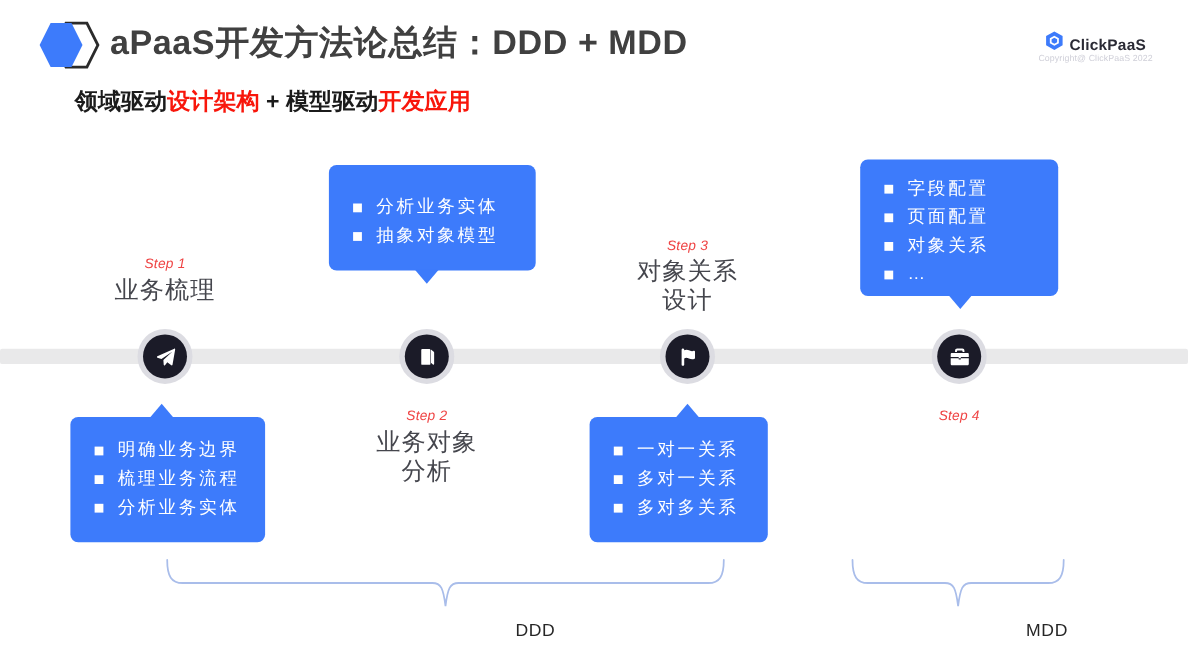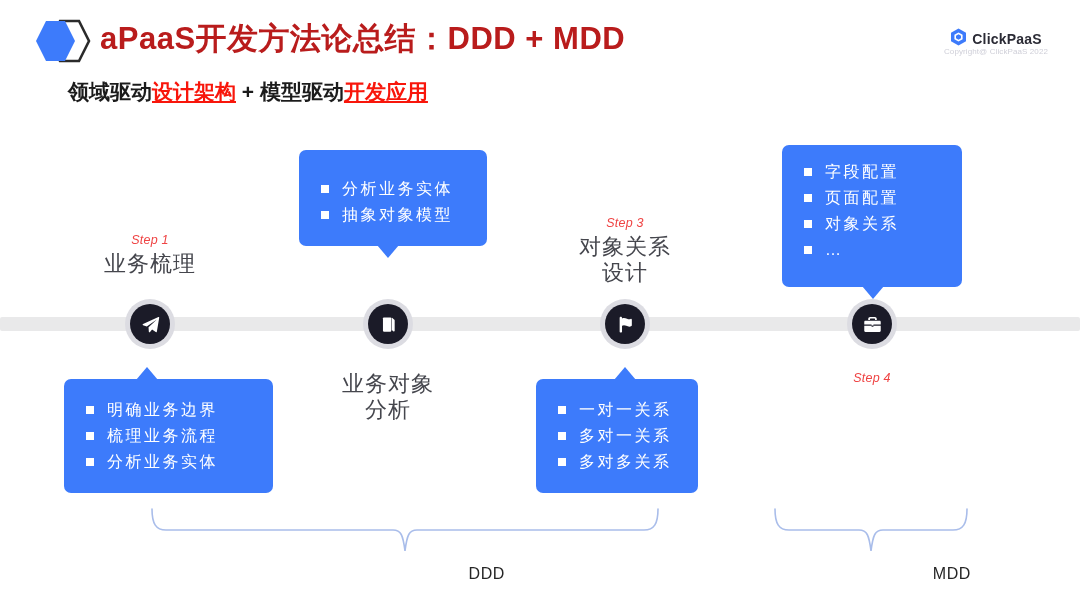--- a/index.html
+++ b/index.html
@@ -26,33 +26,33 @@
   }
   #header-logo-mark svg { display: block; }
 
   #page-title {
     position: absolute;
     left: 100px;
     top: 18px;
     font-size: 31px;
     font-weight: bold;
     letter-spacing: 0.5px;
-    color: #b91c1c;
+    color: #404040;
     white-space: nowrap;
   }
   #page-subtitle {
     position: absolute;
     left: 68px;
     top: 78px;
     font-size: 21px;
     font-weight: bold;
     color: #1b1b1b;
     white-space: nowrap;
   }
-  #page-subtitle .hl { color: #f8160b; text-decoration: underline; }
+  #page-subtitle .hl { color: #f8160b; }
 
   
   #brand-block {
     position: absolute;
     right: 32px;
     top: 28px;
     text-align: right;
   }
   #brand-row {
     display: flex;
@@ -260,35 +260,36 @@
     </span>
   </div>
 </div>
 
 <div class="step-caption" style="left:50px; top:233px;">
   <div class="step-index">Step 1</div>
   <div class="step-title">业务梳理</div>
 </div>
 
 <div class="step-caption" style="left:288px; top:371px;">
+  <div class="step-index">Step 2</div>
   <div class="step-title">业务对象
 分析</div>
 </div>
 
 <div class="step-caption" style="left:525px; top:216px;">
   <div class="step-index">Step 3</div>
   <div class="step-title">对象关系
 设计</div>
 </div>
 
 <div class="step-caption" style="left:772px; top:371px;">
   <div class="step-index">Step 4</div>
 </div>
 
-<div class="callout" style="left:64px; top:379px; width:209px;">
+<div class="callout" style="left:64px; top:379px; width:177px;">
   <div class="tail up" style="left:72px;"></div>
   <ul>
     <li>
         <span class="bullet"></span>
         <span>明确业务边界</span>
       </li>
     <li>
         <span class="bullet"></span>
         <span>梳理业务流程</span>
       </li>
@@ -324,21 +325,21 @@
         <span class="bullet"></span>
         <span>多对一关系</span>
       </li>
     <li>
         <span class="bullet"></span>
         <span>多对多关系</span>
       </li>
   </ul>
 </div>
 
-<div class="callout" style="left:782px; top:145px; width:180px; padding-top:14px; padding-bottom:24px;">
+<div class="callout" style="left:782px; top:145px; width:180px; padding-top:14px; padding-bottom:6px;">
   <div class="tail down" style="left:80px;"></div>
   <ul>
     <li>
         <span class="bullet"></span>
         <span>字段配置</span>
       </li>
     <li>
         <span class="bullet"></span>
         <span>页面配置</span>
       </li>

